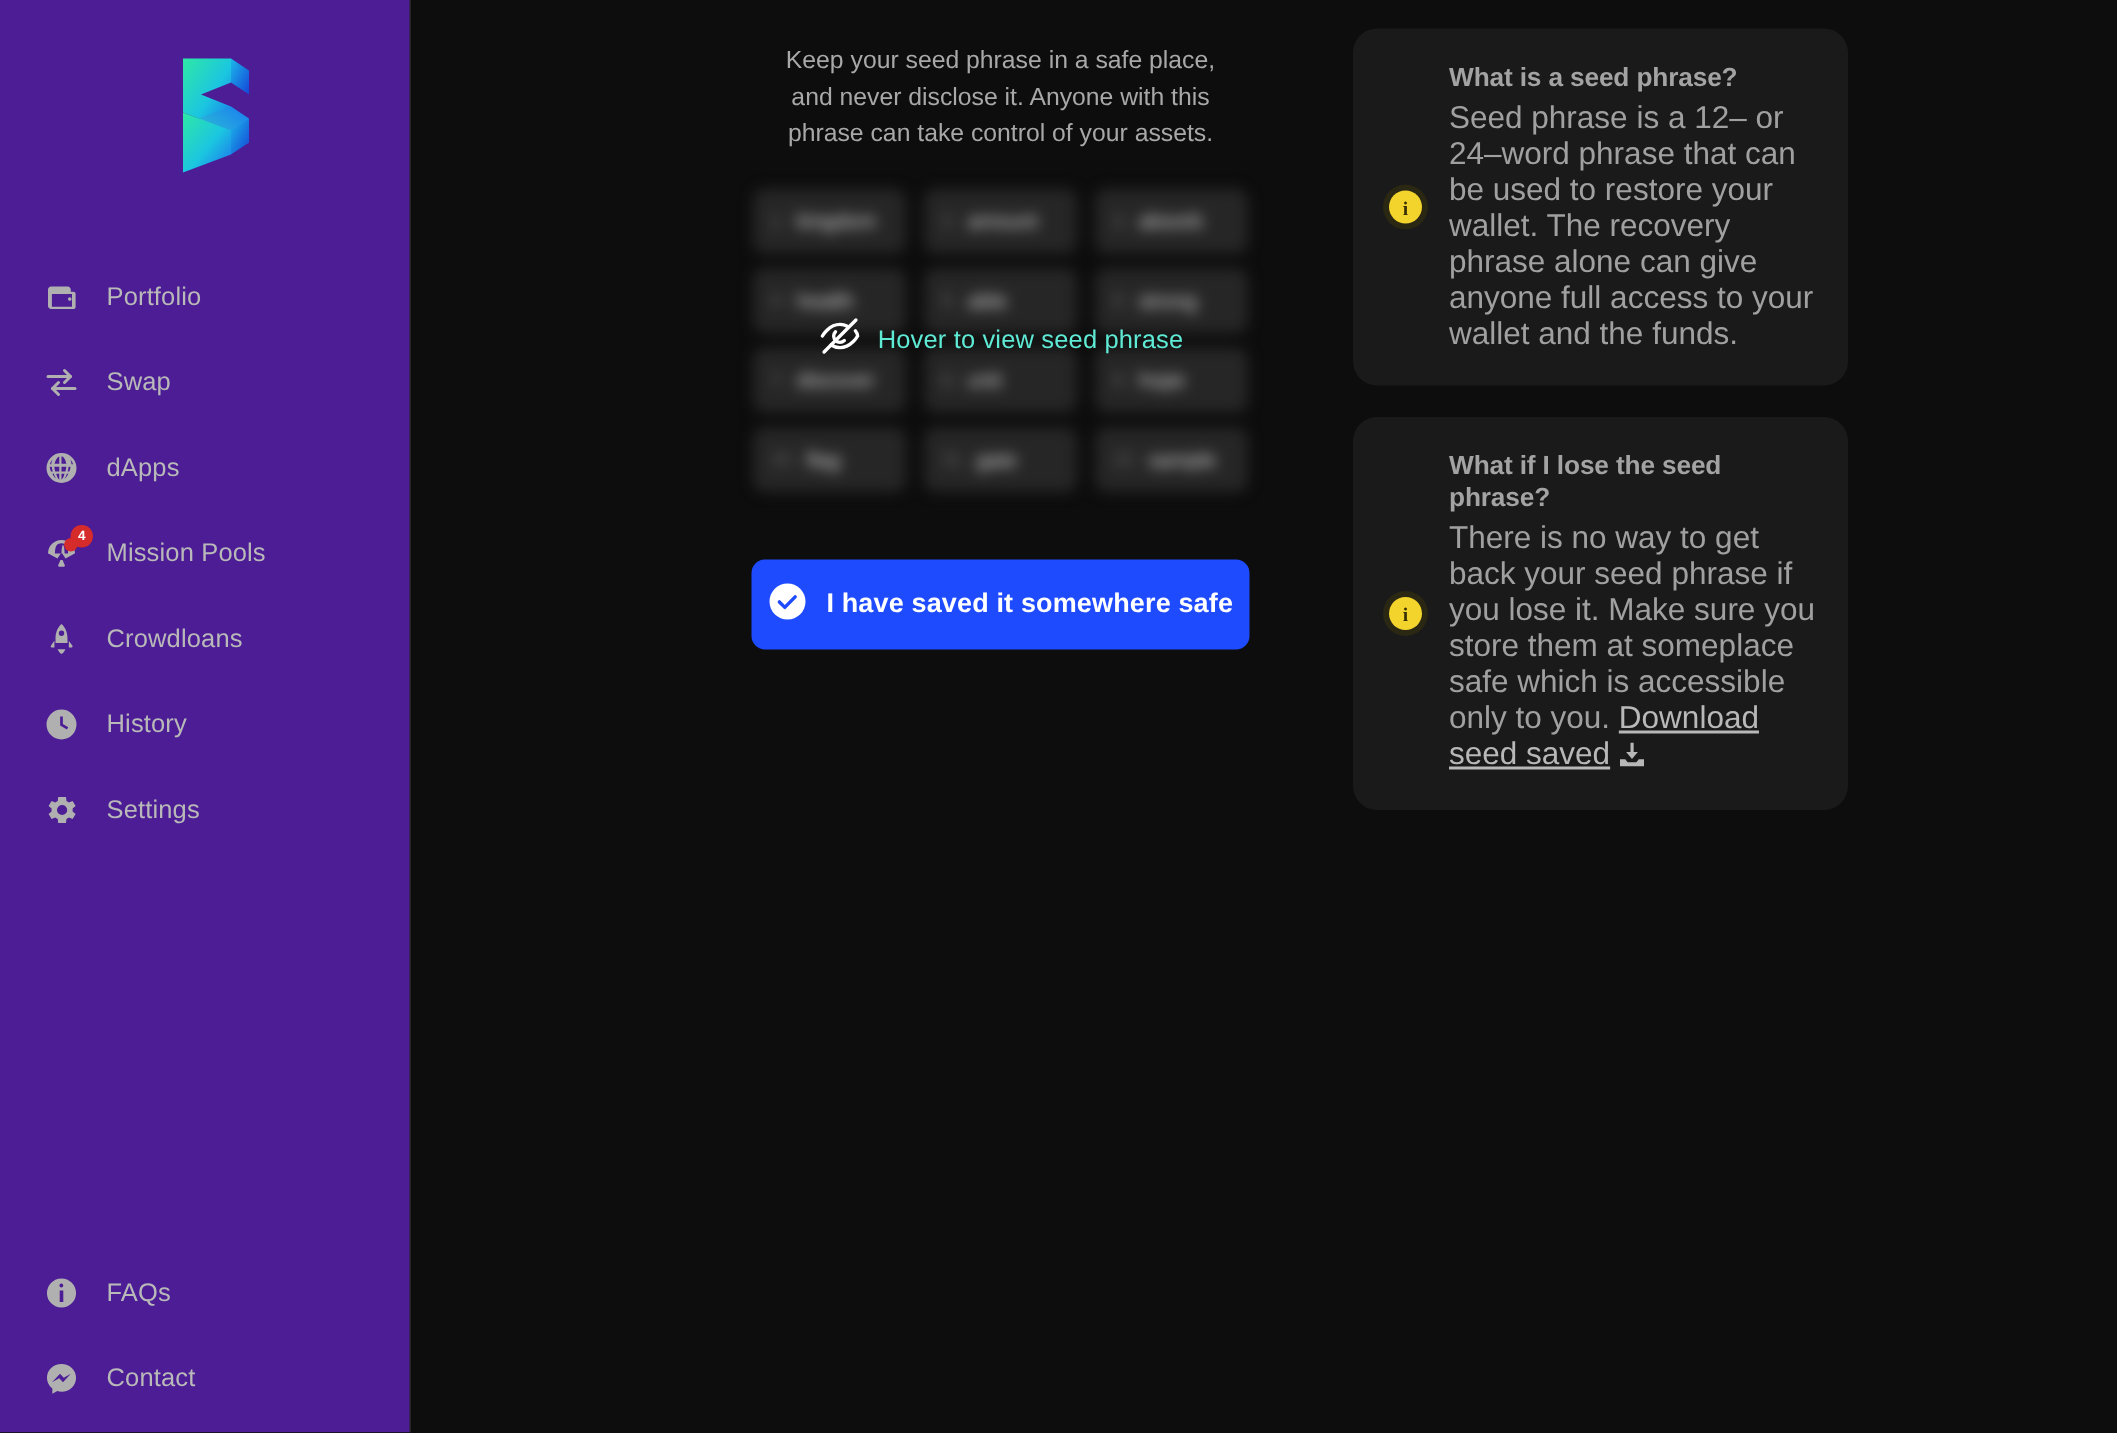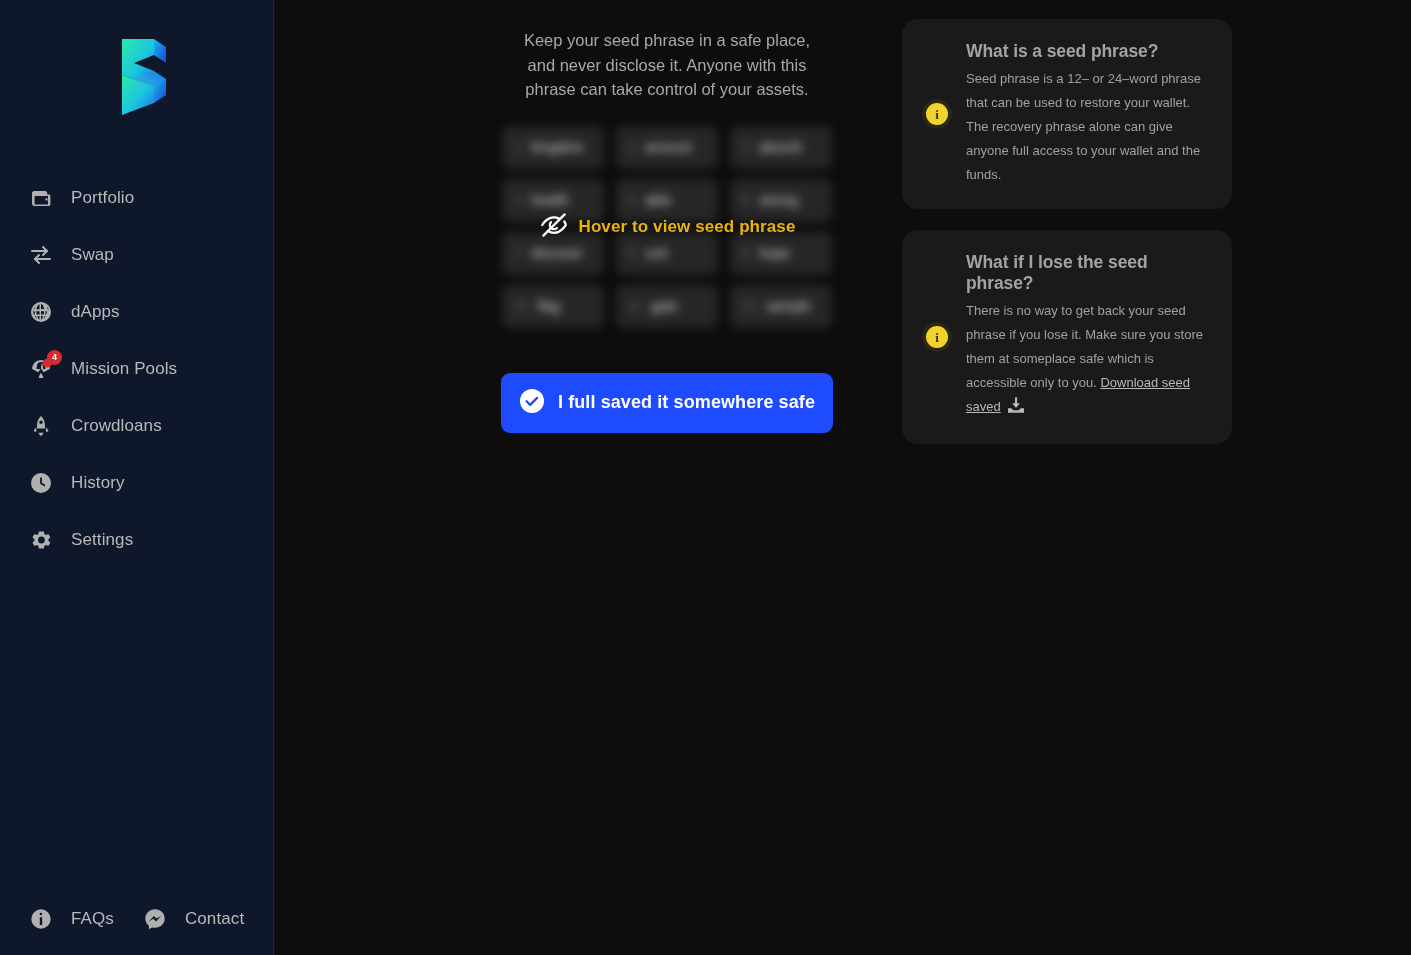--- a/index.html
+++ b/index.html
@@ -7,34 +7,34 @@
     width: 1411px; height: 955px;
     background: #0d0d0d;
     font-family: "Liberation Sans", sans-serif;
     overflow: hidden;
   }
   .app { display: flex; width: 1411px; height: 955px; }
 
   
   .sidebar {
     width: 274px; height: 955px;
-    background: #0f172a;
+    background: #4c1d95;
     border-right: 1px solid #252525;
     display: flex; flex-direction: column;
     flex: 0 0 274px;
     position: relative;
   }
   .logo-wrap {
     height: 155px;
     display: flex; align-items: center; justify-content: center;
   }
   .logo { width: 66px; height: 82px; display: block; }
 
   .nav-main { display: flex; flex-direction: column; padding-top: 14px; }
-  .nav-bottom { margin-top: auto; display: flex; flex-direction: row; padding-bottom: 8px; }
+  .nav-bottom { margin-top: auto; display: flex; flex-direction: column; padding-bottom: 8px; }
 
   .nav-item {
     display: flex; align-items: center;
     height: 57px;
     padding-left: 28px;
     cursor: pointer;
     position: relative;
   }
   .nav-item .ico {
     width: 26px; height: 26px;
@@ -129,22 +129,22 @@
 
   .hover-overlay {
     position: absolute;
     top: 0; left: 0; right: 0; bottom: 0;
     display: flex; align-items: center; justify-content: center;
     gap: 10px;
     cursor: pointer;
   }
   .hover-overlay .hv-lbl {
     font-size: 17px;
-    font-weight: bold;
-    color: #eab308;
+    font-weight: normal;
+    color: #5eead4;
     letter-spacing: 0.1px;
   }
 
   .copy-row {
     display: flex; align-items: center; justify-content: center;
     gap: 16px;
     margin-top: 26px;
     cursor: pointer;
   }
   .copy-row .cp-lbl { font-size: 17px; color: #c2c2c2; }
@@ -197,21 +197,21 @@
   }
   .info-body { flex: 1; }
   .info-title {
     font-size: 17.5px;
     font-weight: bold;
     color: #a3a3a3;
     margin-bottom: 5px;
     letter-spacing: -0.1px;
   }
   .info-text {
-    font-size: 13px;
+    font-size: 21px;
     line-height: 24px;
     color: #a0a0a0;
   }
   .dl-link {
     color: #b8b8b8;
     text-decoration: underline;
     cursor: pointer;
   }
   .dl-icon { display: inline-block; vertical-align: -3px; margin-left: 5px; }
 </style>
@@ -422,21 +422,21 @@
         </div>
 
 
         <button class="save-btn">
           <span>
             <svg width="26" height="26" viewBox="0 0 26 26">
               <circle cx="13" cy="13" r="12" fill="#ffffff"></circle>
               <path d="M7.6 13.3l3.6 3.6 6.9-7" fill="none" stroke="#1f4bff" stroke-width="2.3" stroke-linecap="round" stroke-linejoin="round"></path>
             </svg>
           </span>
-          <span class="sb-lbl">I full saved it somewhere safe</span>
+          <span class="sb-lbl">I have saved it somewhere safe</span>
         </button>
 
       </section>
 
       <aside class="info-col">
 
         <div class="info-card">
           <div class="info-icon-wrap">
             <span class="info-dot">i</span>
           </div>

